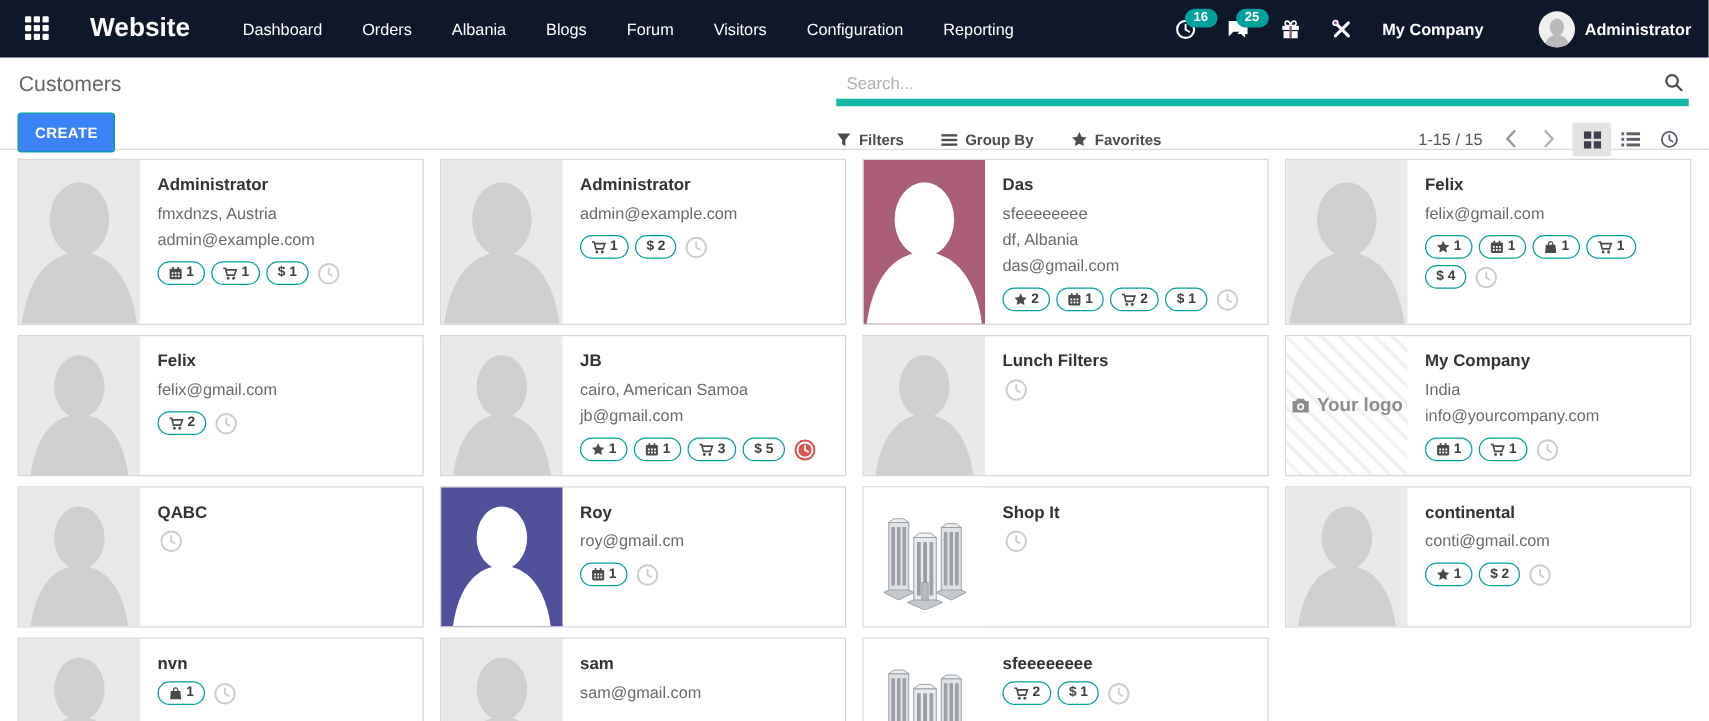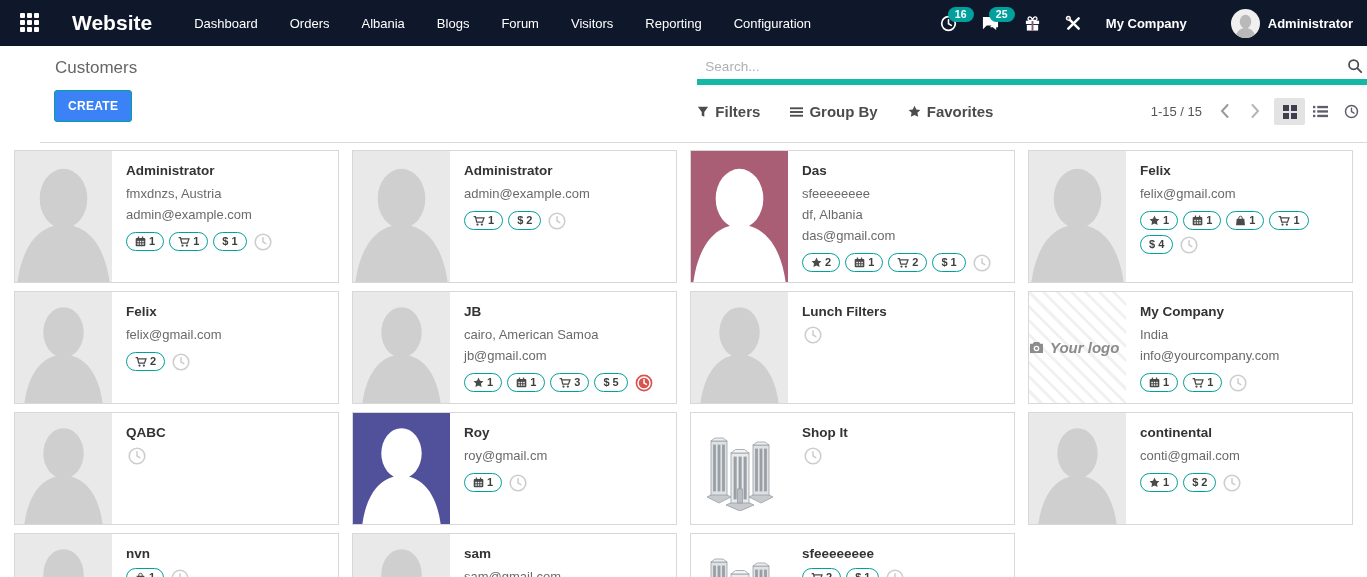--- a/index.html
+++ b/index.html
@@ -22,35 +22,35 @@
   .tb-icon svg { display:block; }
   .tb-badge { position:absolute; top:-2px; left:18px; background:#00A09D; color:#fff;
     font-size:10.5px; font-weight:bold; border-radius:9px; padding:1px 7px; line-height:13px; }
   .tb-company { font-size:13px; font-weight:bold; padding:0 14px 0 10px; cursor:pointer; white-space:nowrap; }
   .tb-user { display:flex; align-items:center; gap:8px; cursor:pointer; padding-left:26px; }
   .tb-avatar { width:29px; height:29px; border-radius:50%; background:#f0f0f0; overflow:hidden;
     display:flex; align-items:flex-end; justify-content:center; }
   .tb-user-name { font-size:13px; font-weight:bold; }
 
   
-  .control-panel { display:flex; padding:10px 0 0 14px; height:97px;
-    border-bottom:1px solid #d9d9d9;margin-left:40px; }
+  .control-panel { display:flex; padding:10px 16px 0 14px; height:74px;
+    border-bottom:1px solid #d9d9d9; }
   .cp-left { width:49%; }
   .cp-title { font-size:17px; color:#666; margin:2px 0 12px 1px; }
   .create-btn { background:#3b82f6; color:#fff; border:1px solid #00A09D; border-radius:3px;
     font-size:12px; font-weight:bold; letter-spacing:.3px; padding:8px 13px; cursor:pointer;
     font-family:"Liberation Sans", sans-serif; }
   .cp-right { flex:1; display:flex; flex-direction:column; }
   .search-box { display:flex; align-items:center; border-bottom:6px solid #14b8a6;
     padding:2px 4px 5px 8px; }
   .search-box input { flex:1; border:none; outline:none; font-size:13.5px; color:#333;
     font-family:"Liberation Sans", sans-serif; background:transparent; }
   .search-box input::placeholder { color:#b0b0b0; }
   .toolbar { display:flex; align-items:center; margin-top:13px; }
-  .tool { display:flex; align-items:center; gap:6px; font-size:15px; font-weight:bold;
+  .tool { display:flex; align-items:center; gap:6px; font-size:12px; font-weight:bold;
     color:#4c4c4c; margin-right:30px; cursor:pointer; }
   .pager { margin-left:auto; display:flex; align-items:flex-start; font-size:13px; color:#555; }
   .pager-chevrons { display:flex; align-items:center; margin:0 14px 0 18px; gap:22px; }
   .chev { cursor:pointer; display:flex; }
   .switcher { display:flex; align-items:center; }
   .sw-btn { width:31px; height:27px; display:flex; align-items:center; justify-content:center;
     cursor:pointer; border-radius:2px; }
   .sw-btn.active { background:#e3e3e3; }
 
   
@@ -58,21 +58,21 @@
     column-gap:13px; row-gap:8px; align-items:stretch; }
   .card { display:flex; background:#fff; border:1px solid #d8d8d8; min-height:92px;
     cursor:pointer; }
   .avatar-box { width:97px; flex:none; overflow:hidden; position:relative; }
   .avatar-box svg.person { width:100%; height:100%; display:block; }
   .av-person-gray  { background:#e9e9e9; color:#cfcfcf; }
   .av-person-maroon{ background:#a95e76; color:#fff; }
   .av-person-blue  { background:#50519a; color:#fff; }
   .av-buildings { background:#fff; display:flex; align-items:center; justify-content:center; }
   .av-logo { background:repeating-linear-gradient(45deg,#fff,#fff 7px,#f1f1f1 7px,#f1f1f1 10px);
-    display:flex; align-items:center; gap:6px; color:#8c8c8c;font-style:italic; }
+    display:flex; align-items:center; justify-content:center; gap:6px; color:#8c8c8c; }
   .av-logo .logo-text { font-size:15px; font-weight:bold; white-space:nowrap; }
   .card-body { flex:1; padding:12px 10px 10px 14px; min-width:0; }
   .card-name { font-size:13.5px; font-weight:bold; color:#333; margin-bottom:5px; }
   .card-line { font-size:13px; color:#6a6a6a; line-height:21px; }
   .card-badges { display:flex; flex-wrap:wrap; align-items:center; gap:5px; margin-top:7px; }
   .badge { display:inline-flex; align-items:center; gap:3px; border:1px solid #00A09D;
     border-radius:12px; padding:2px 8px; font-size:11px; font-weight:bold; color:#3f3f3f;
     background:#fff; line-height:13px; }
   .badge .dollar { font-weight:bold; color:#3f3f3f; font-size:11px; }
   .clock { display:inline-flex; margin-left:2px; cursor:pointer; }
@@ -93,22 +93,22 @@
       <i></i>
   </div>
   <div class="brand">Website</div>
   <div class="nav-items" id="nav-items">
       <div class="nav-item">Dashboard</div>
       <div class="nav-item">Orders</div>
       <div class="nav-item">Albania</div>
       <div class="nav-item">Blogs</div>
       <div class="nav-item">Forum</div>
       <div class="nav-item">Visitors</div>
+      <div class="nav-item">Configuration</div>
       <div class="nav-item">Reporting</div>
-      <div class="nav-item">Configuration</div>
     </div>
   <div class="topbar-right">
     <div class="tb-icon">
       <svg width="17" height="17" viewBox="0 0 18 18">
           <circle cx="9" cy="9" r="7.2" fill="none" stroke="#fff" stroke-width="1.8"></circle>
           <path d="M9 5v4.2l3 1.8" fill="none" stroke="#fff" stroke-width="1.7" stroke-linecap="round"></path>
         </svg>
       <span class="tb-badge">16</span>
     </div>
     <div class="tb-icon">

